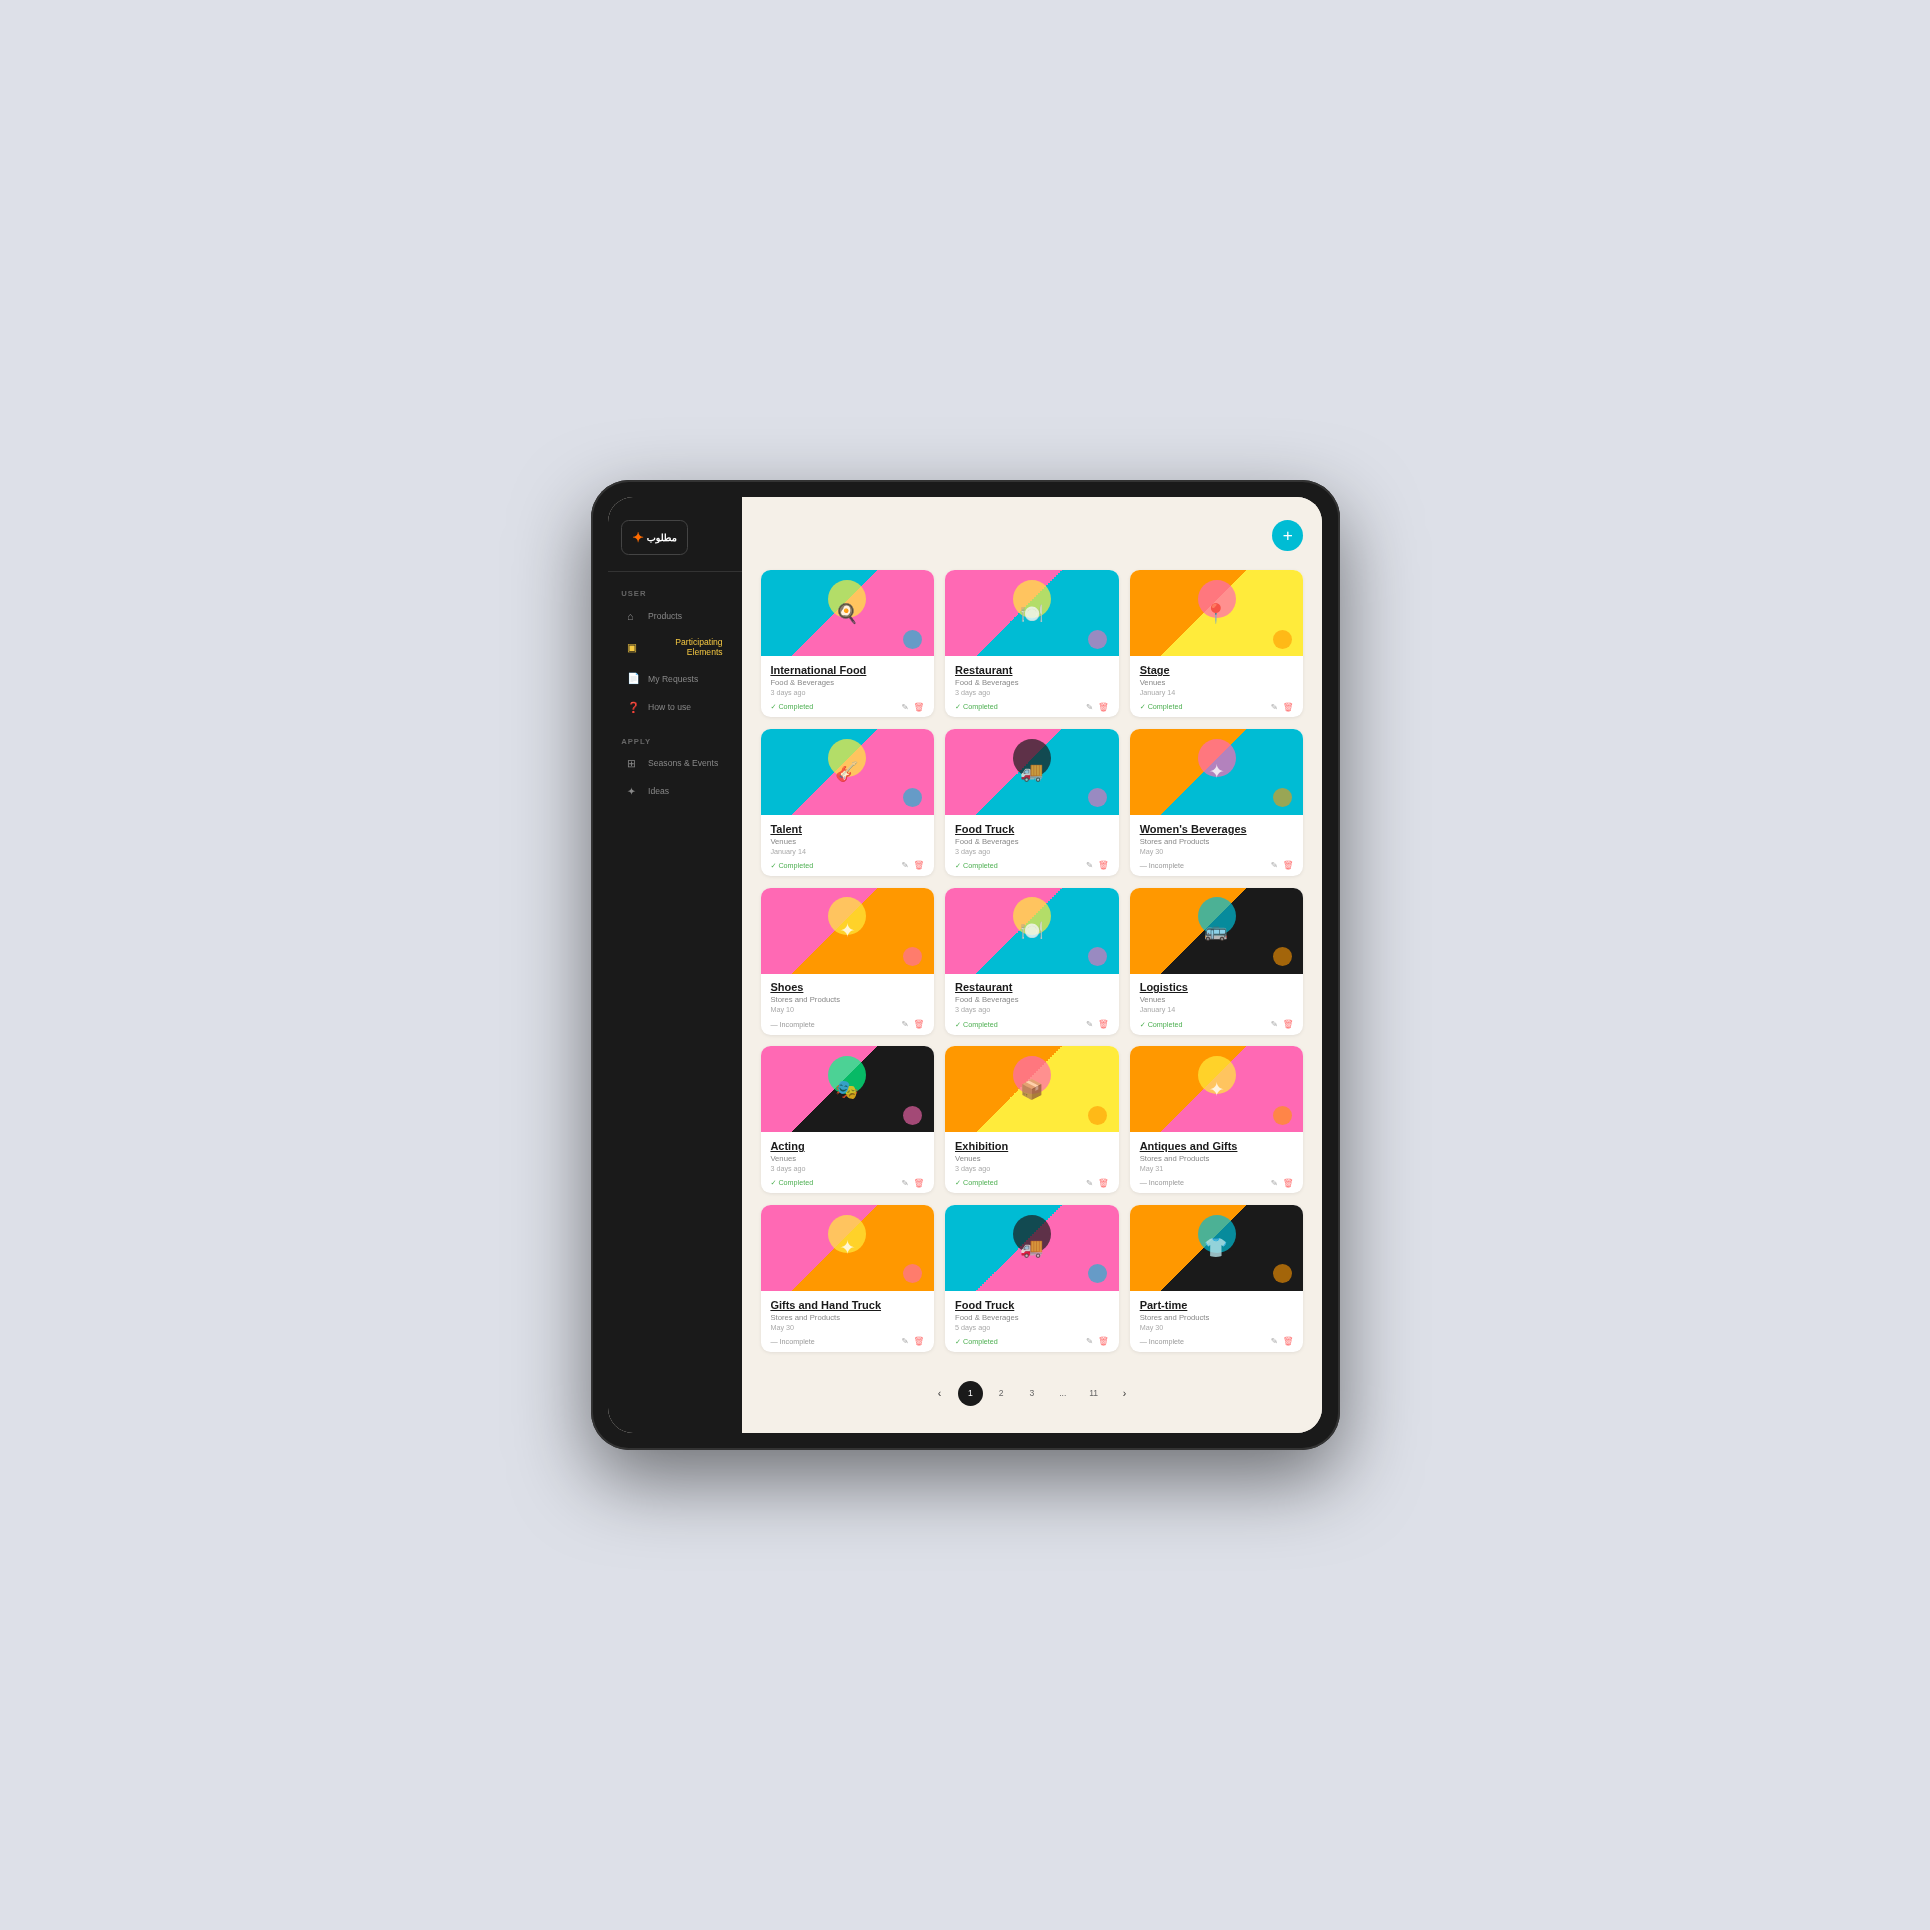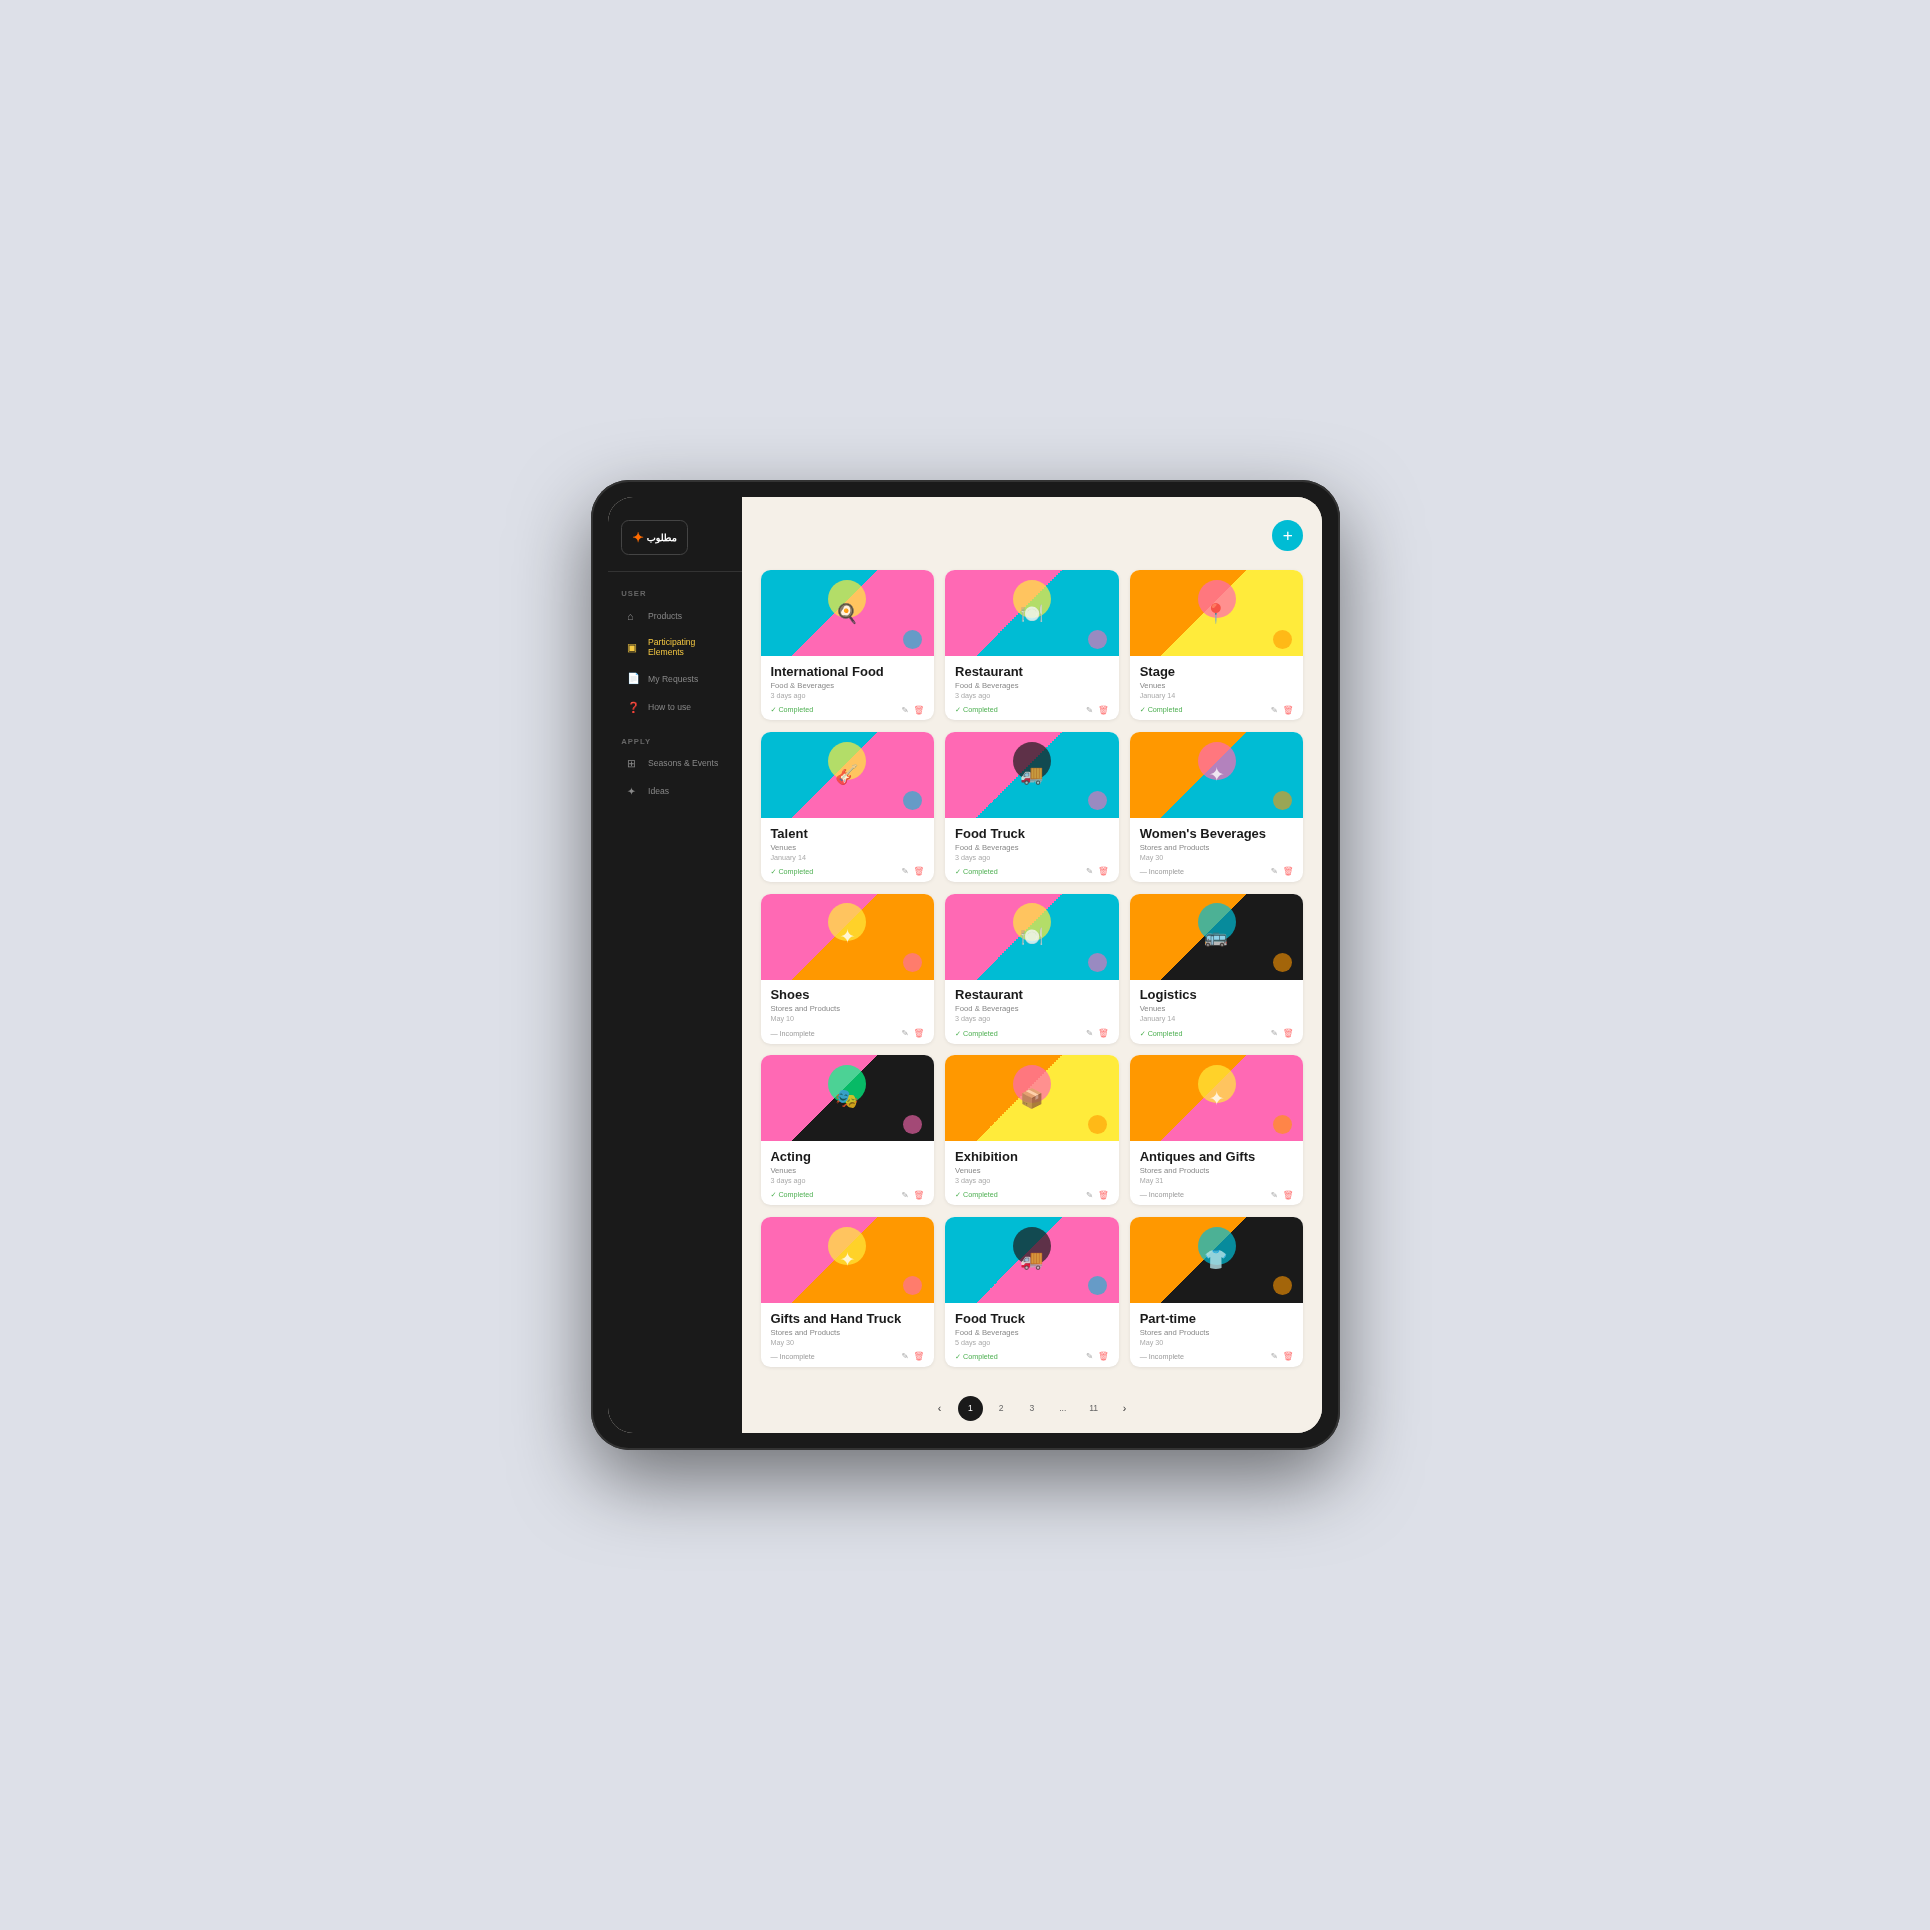--- a/index.html
+++ b/index.html
@@ -133,24 +133,25 @@
     .card-image {
       width: 100%;
       height: 86px;
       position: relative;
       overflow: hidden;
     }
     .card-body {
       padding: 7.7px 9.6px 5.8px;
     }
     .card-title {
-      font-size: 13px;
+      font-size: 11px;
       font-weight: 700;
       color: #1a1a1a;
       margin-bottom: 1.9px;
+      text-decoration: underline;
     }
     .card-category {
       font-size: 7.7px;
       color: #888;
       margin-bottom: 1px;
     }
     .card-date {
       font-size: 7.2px;
       color: #aaa;
       margin-bottom: 4.8px;
@@ -240,21 +241,21 @@
       </div>
 
       <div class="sidebar-section-label">USER</div>
 
       <div class="sidebar-item">
         <span class="icon">⌂</span>
         <span>Products</span>
       </div>
       <div class="sidebar-item active">
         <span class="icon">▣</span>
-        <span style="color:#f5c842;">Participating Elements</span>
+        <span style="color:#f5c842;text-align:right;">Participating Elements</span>
       </div>
       <div class="sidebar-item">
         <span class="icon">📄</span>
         <span>My Requests</span>
       </div>
       <div class="sidebar-item">
         <span class="icon">❓</span>
         <span>How to use</span>
       </div>
 

